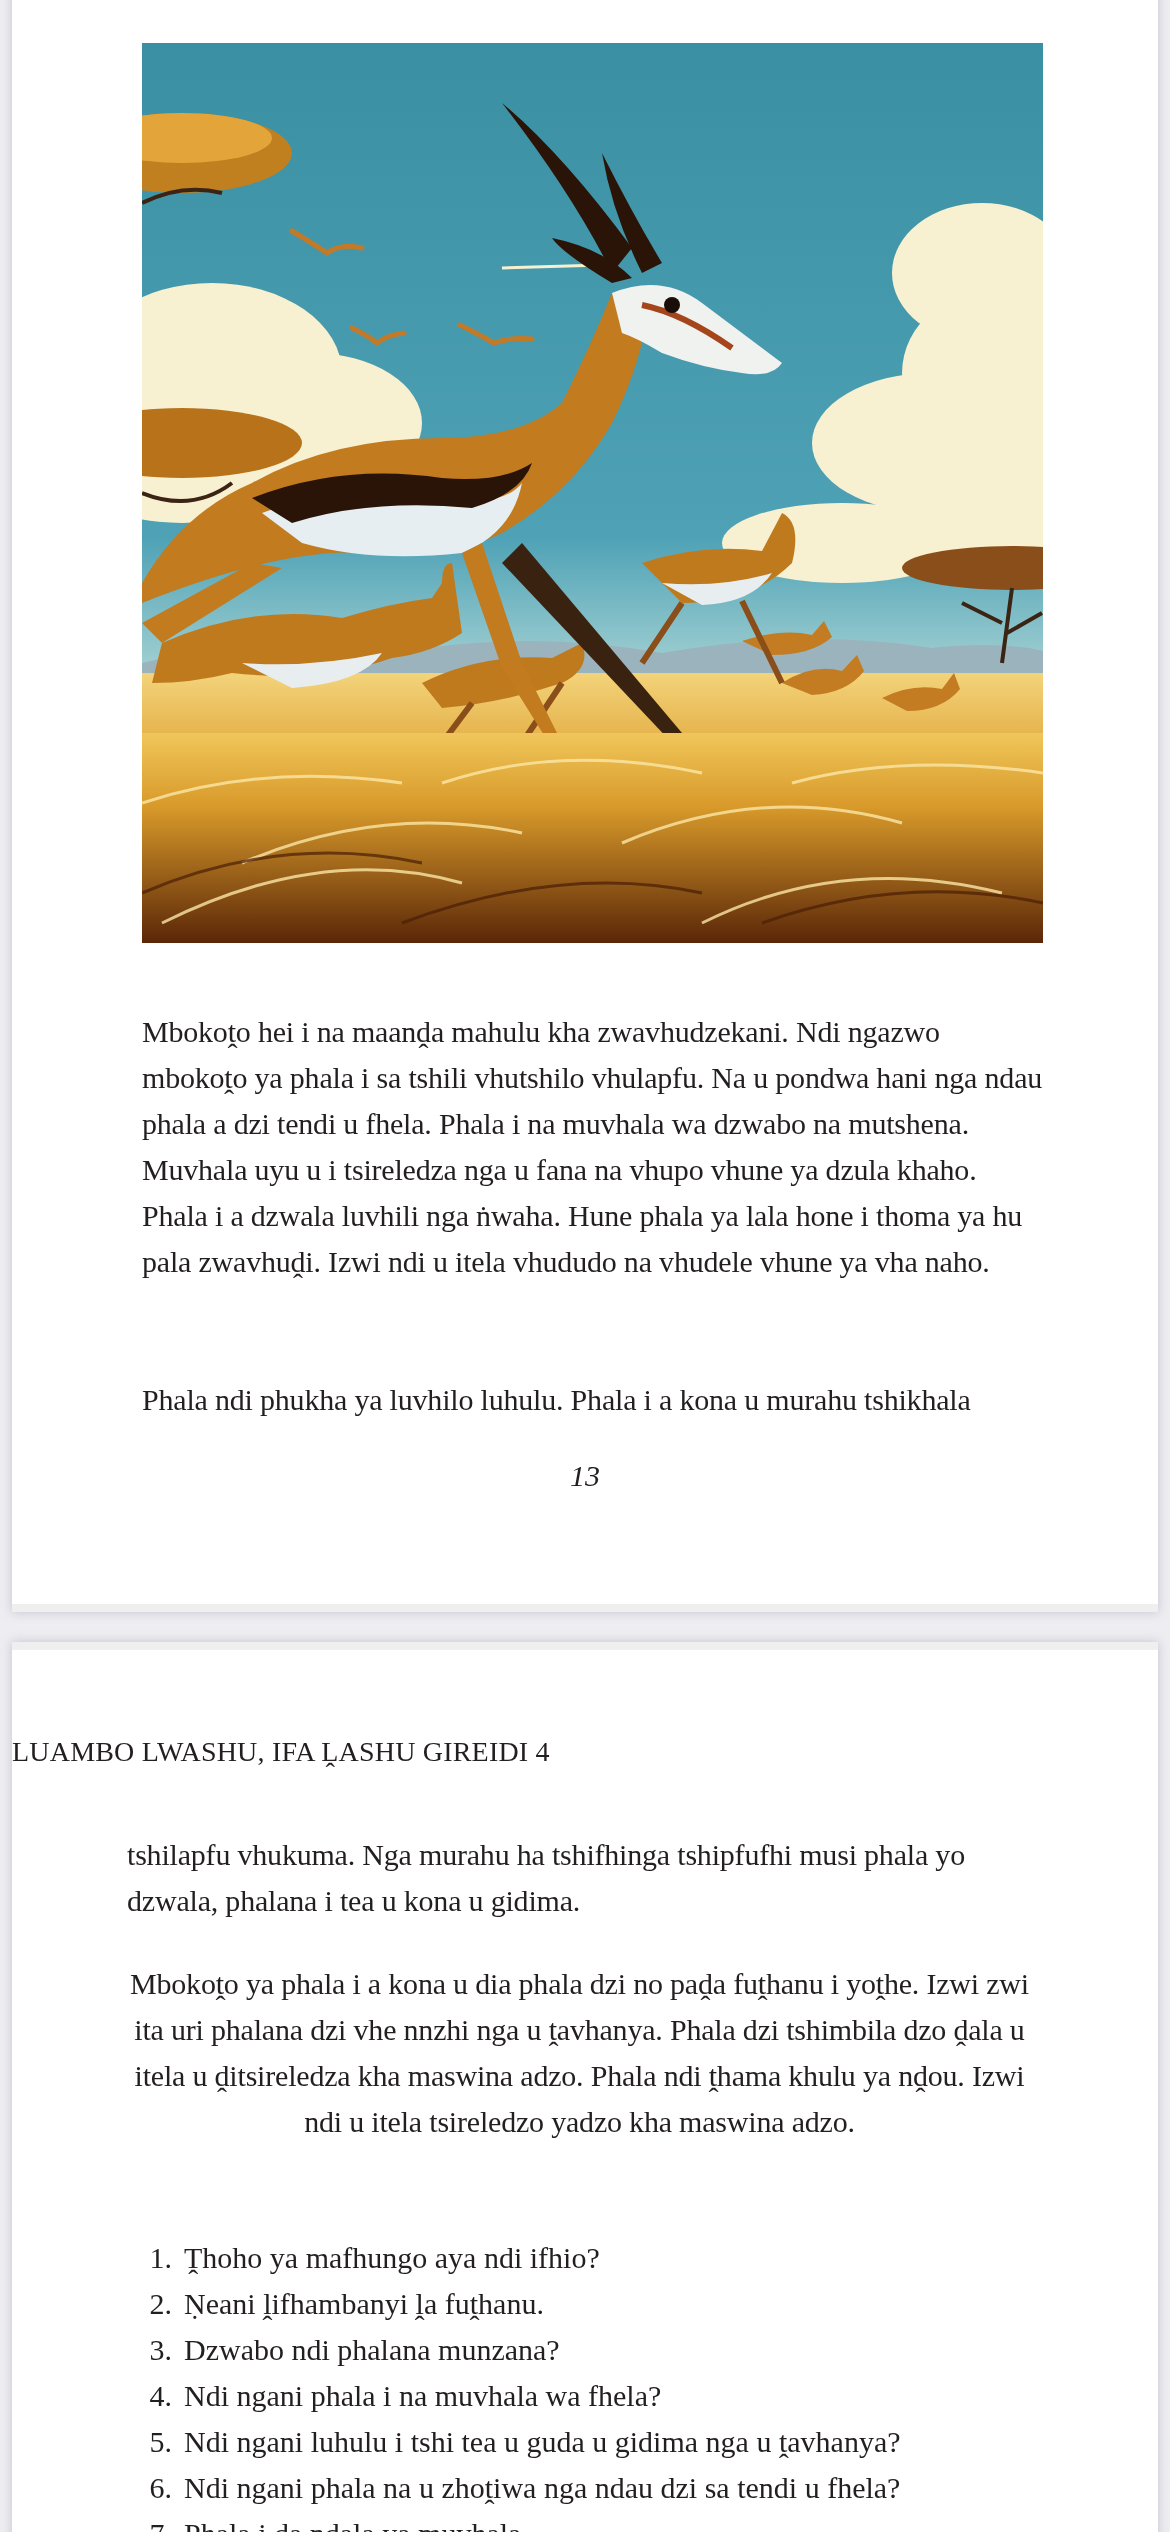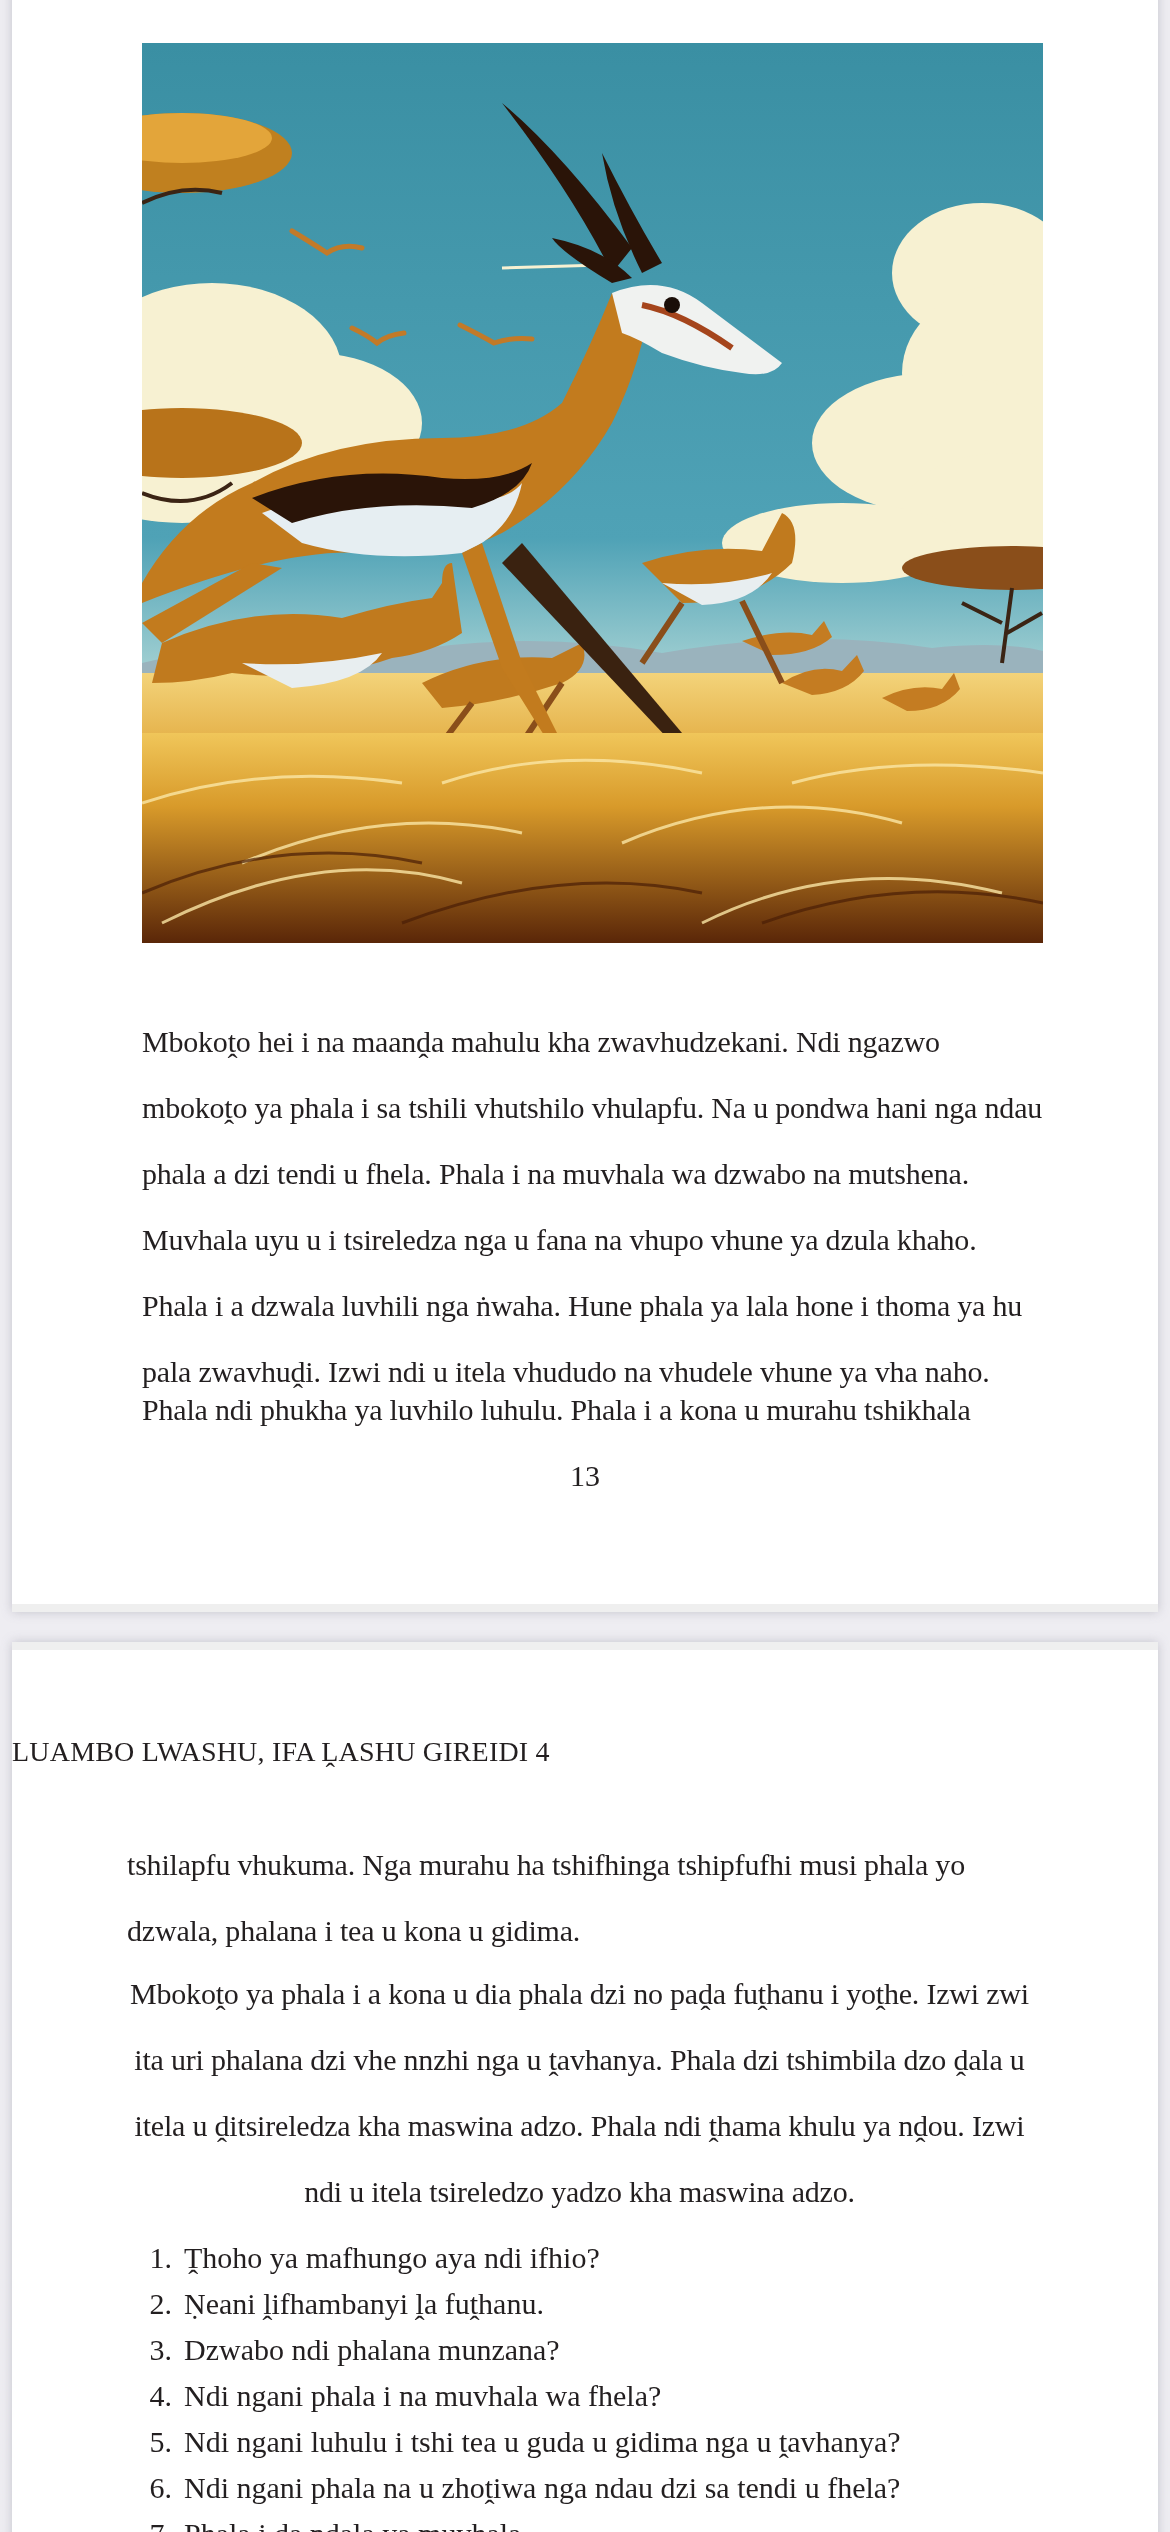--- a/index.html
+++ b/index.html
@@ -41,34 +41,35 @@
       width: 901px;
       height: 900px;
       overflow: hidden;
       background: #3b92a6;
     }
     .illustration svg { display: block; }
     .para {
       position: absolute;
       margin: 0;
       font-size: 30px;
-      line-height: 66px;
+      line-height: 46px;
       letter-spacing: -0.2px;
       word-spacing: 0px;
     }
     .p1-para1 { left: 130px; top: 1019px; width: 905px; }
     .p1-para2 { left: 130px; top: 1387px; width: 905px; white-space: nowrap; }
     .page-number {
       position: absolute;
       left: 0;
       width: 1146px;
       top: 1463px;
       text-align: center;
       font-size: 30px;
       line-height: 46px;
+      font-style: italic;
     }
     .running-header {
       position: absolute;
       left: 0;
       width: 1168px;
       top: 86px;
       text-align: left;
       font-size: 28px;
       letter-spacing: 0.2px;
     }

